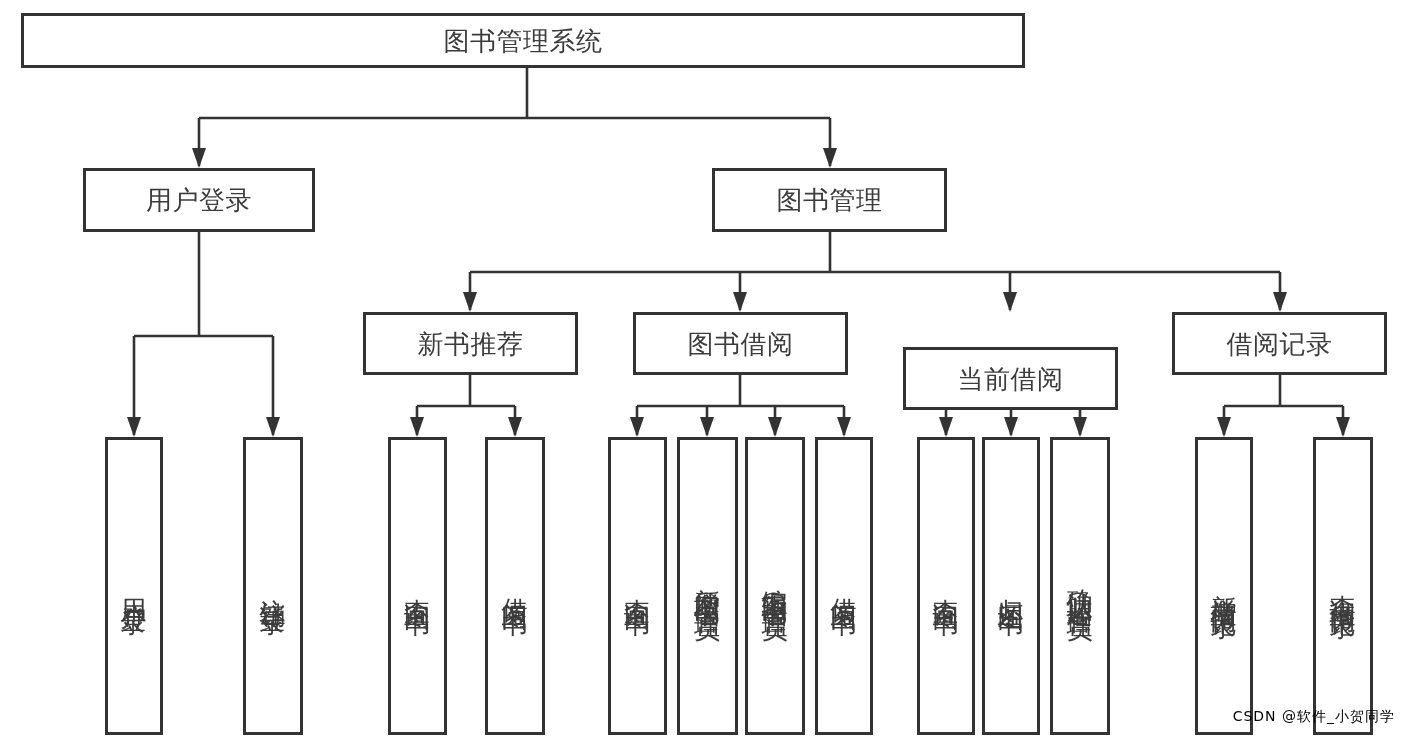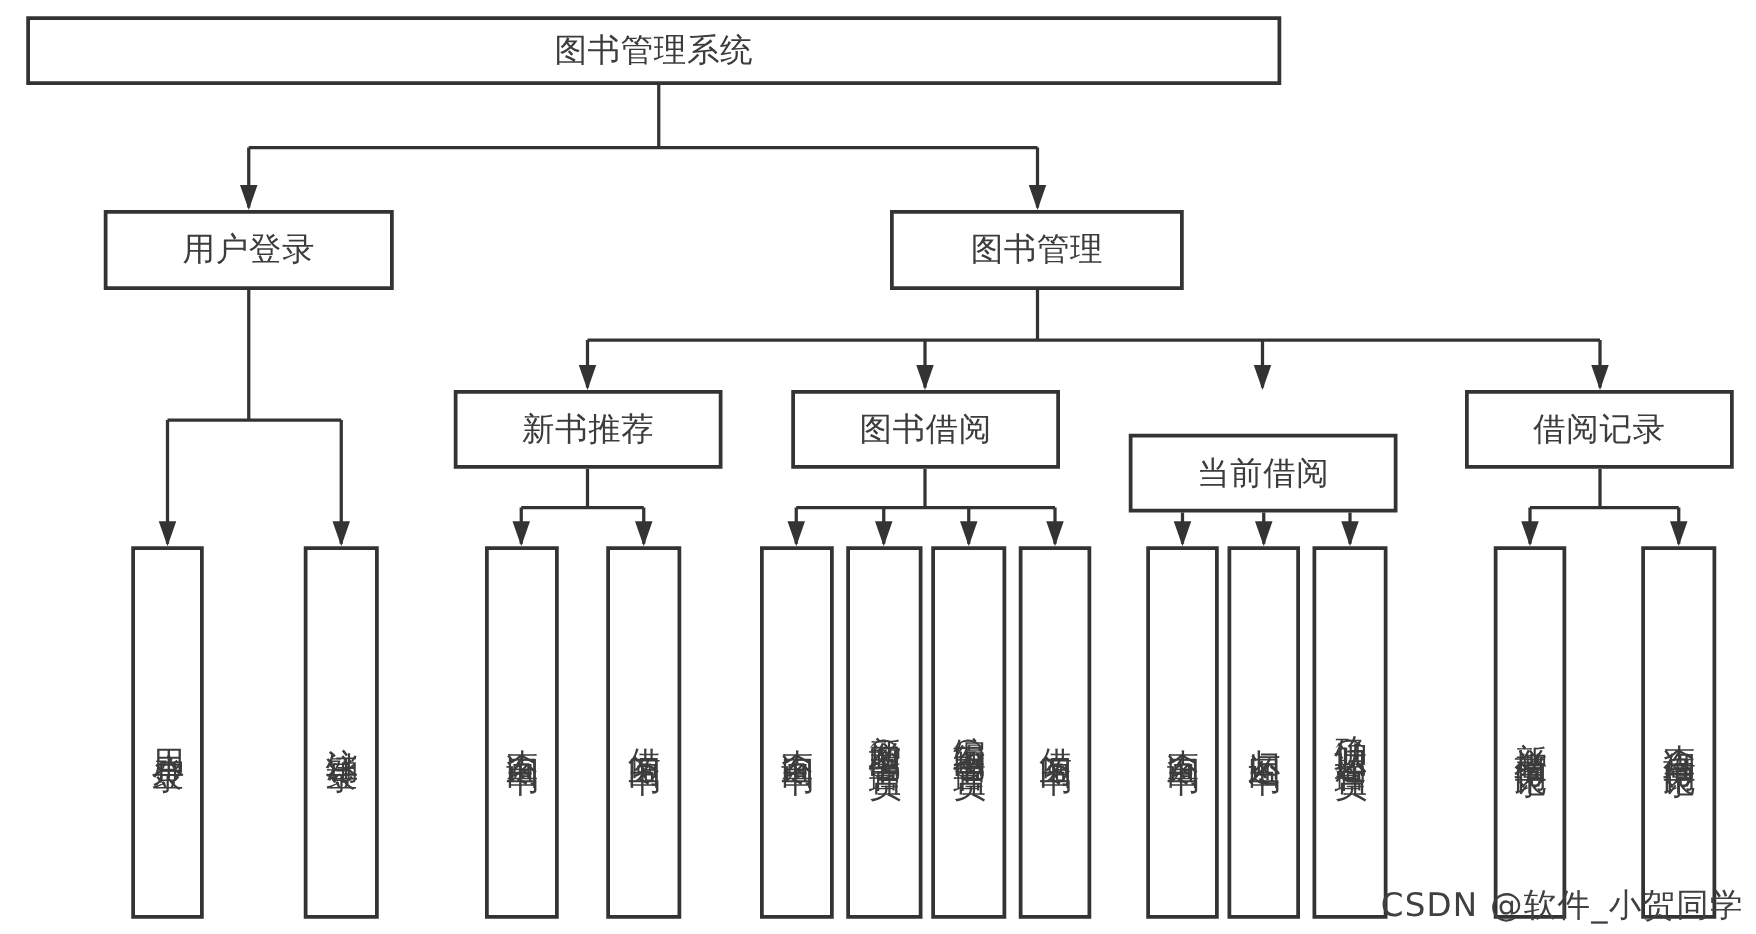--- a/index.html
+++ b/index.html
@@ -70,24 +70,24 @@
   #leaf-b3 { left: 745px;  width: 60px; }
   #leaf-b4 { left: 815px;  width: 58px; }
   #leaf-c1 { left: 917px;  width: 58px; }
   #leaf-c2 { left: 982px;  width: 58px; }
   #leaf-c3 { left: 1050px; width: 60px; }
   #leaf-r1 { left: 1195px; width: 58px; }
   #leaf-r2 { left: 1313px; width: 60px; }
   #watermark {
     position: absolute;
     right: 10px;
-    bottom: 5px;
-    font-size: 26px;
+    bottom: 21px;
+    font-size: 14px;
     letter-spacing: 1px;
-    color: #404040;
+    color: #000000;
     z-index: 5;
     white-space: nowrap;
   }
 </style>
 </head>
 <body>
 
 <div id="canvas">
 
   <svg id="connector-svg" viewBox="0 0 1405 747" xmlns="http://www.w3.org/2000/svg">

